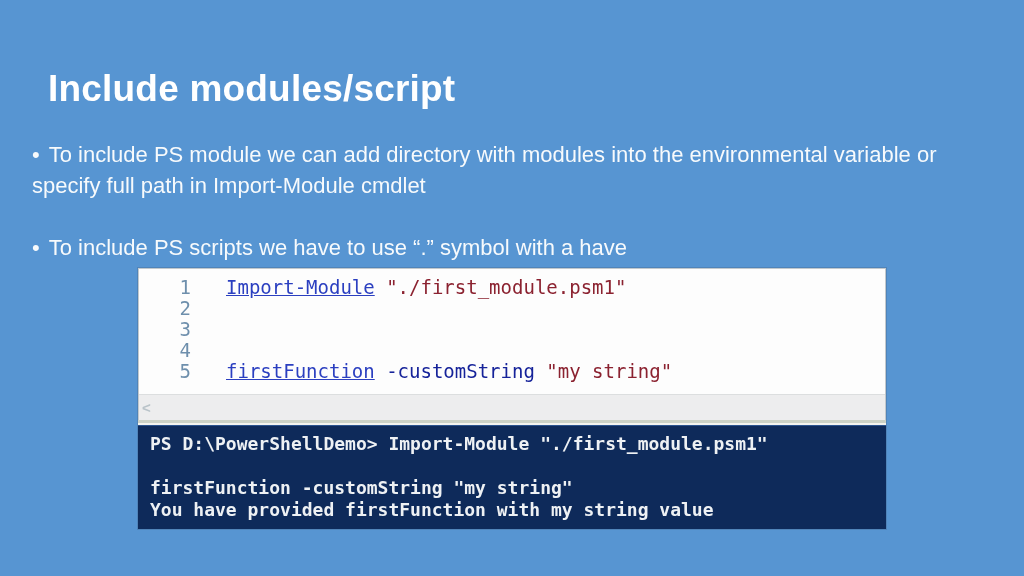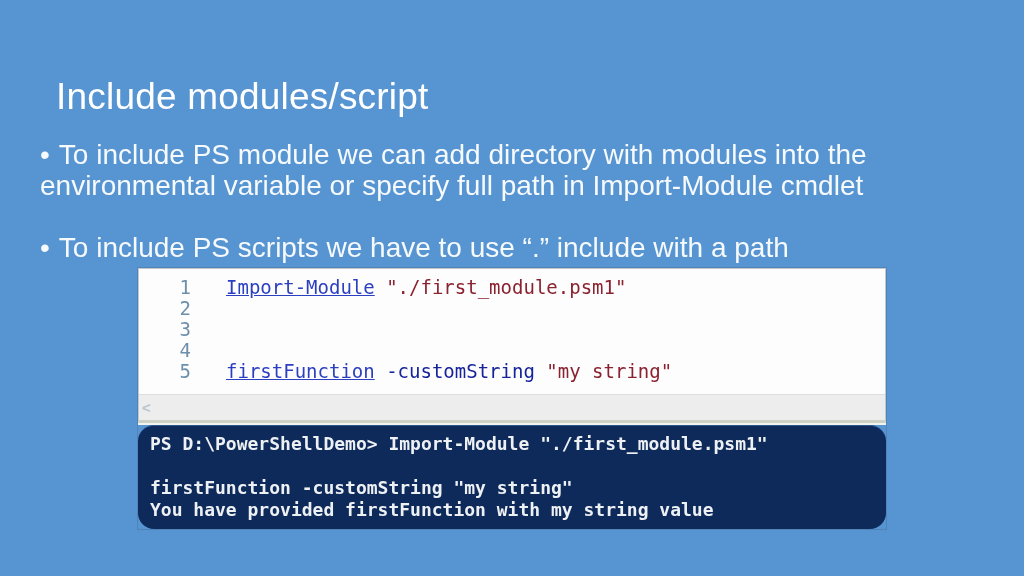--- a/index.html
+++ b/index.html
@@ -11,34 +11,34 @@
     height: 576px;
     background: var(--slide-bg, #5795d2);
     overflow: hidden;
     font-family: "Liberation Sans", sans-serif;
   }
 
   .title {
     position: absolute;
     left: 44px;
     top: 64px;
-    margin: 12px;
+    margin: 4px;
     font-size: 37px;
-    font-weight: 400;
+    font-weight: 700;
     color: var(--title-text, #ffffff);
     letter-spacing: 0.2px;
   }
 
   .bullets {
     position: absolute;
-    left: 40px;
+    left: 32px;
     top: 139px;
     width: 945px;
     color: var(--body-text, #f7fafc);
-    font-size: 28px;
+    font-size: 22px;
     line-height: 31px;
   }
   .bullet { margin: 0 0 31px 0; }
   .bullet .glyph { margin-right: 9px; }
 
   
   .shot {
     position: absolute;
     left: 138px;
     top: 268px;
@@ -96,34 +96,33 @@
     height: 104px;
     background: var(--console-bg, #0e2a5a);
     border-top: 1px solid #2c548f;
     padding: 7px 8px 0 12px;
     font-family: "DejaVu Sans Mono", "Liberation Mono", monospace;
     font-size: 18px;
     font-weight: 600;
     line-height: 22px;
     color: var(--console-text, #eef1f4);
     overflow: hidden;
-    border-radius: 16px;
   }
   .console-line { white-space: pre; }
 </style>
 </head>
 <body>
 
 <div class="slide">
 
   <h1 class="title">Include modules/script</h1>
 
   <div class="bullets">
     <p class="bullet"><span class="glyph">•</span><span>To include PS module we can add directory with modules into the environmental variable or specify full path in Import-Module cmdlet</span></p>
-    <p class="bullet"><span class="glyph">•</span><span>To include PS scripts we have to use “.” include with a path</span></p>
+    <p class="bullet"><span class="glyph">•</span><span>To include PS scripts we have to use “.” symbol with a have</span></p>
   </div>
 
   <div class="shot">
 
     <div class="editor">
       <div class="code-lines">
           <div class="code-row"><span class="lnum">1</span><span class="code"><span class="tok tok-command">Import-Module</span><span class="tok tok-plain"> </span><span class="tok tok-string">"./first_module.psm1"</span></span></div>
           <div class="code-row"><span class="lnum">2</span><span class="code">&nbsp;</span></div>
           <div class="code-row"><span class="lnum">3</span></div>
           <div class="code-row"><span class="lnum">4</span><span class="code">&nbsp;</span></div>

